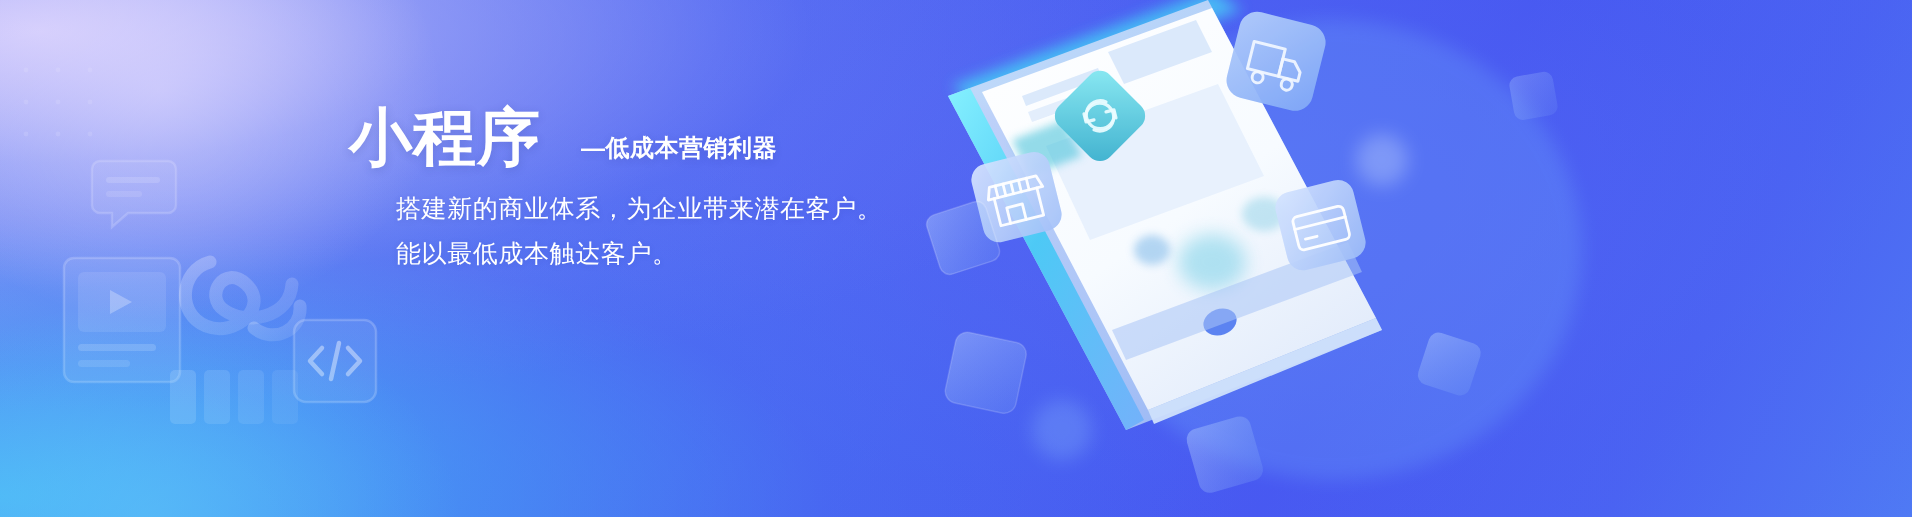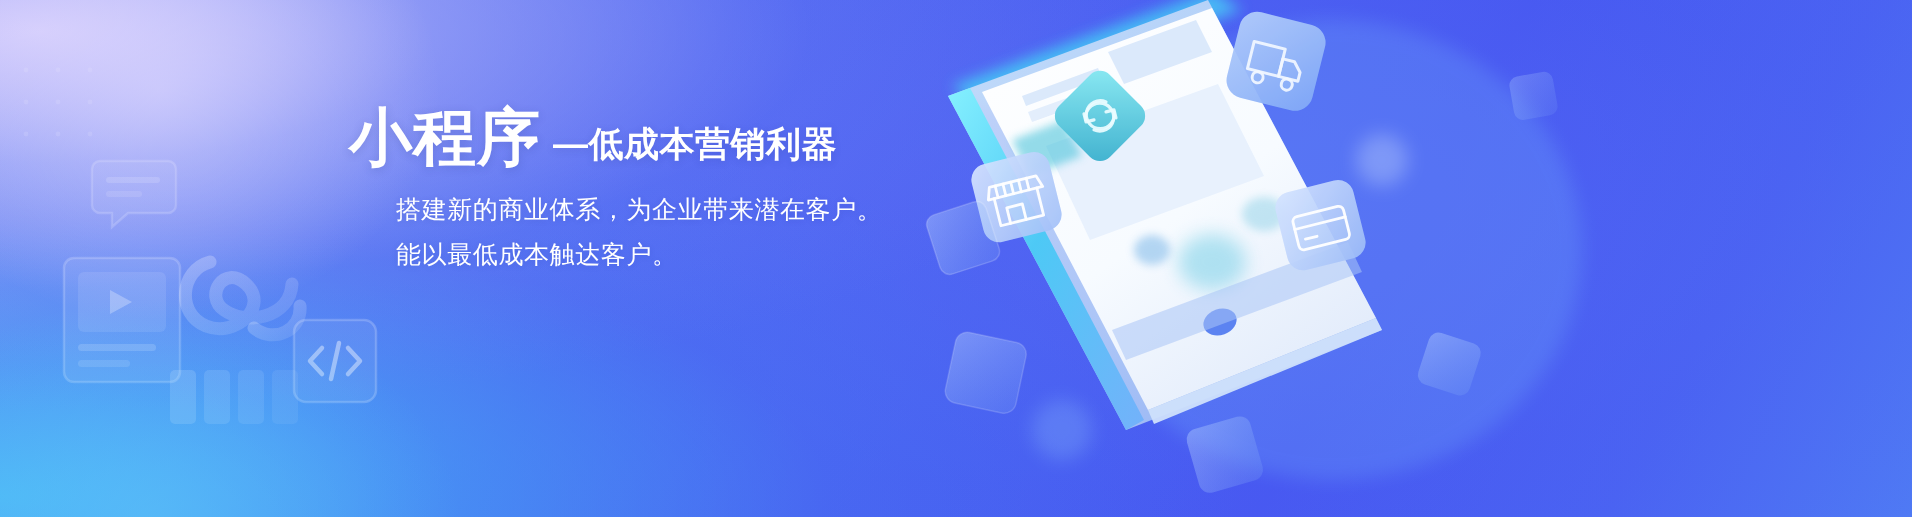--- a/index.html
+++ b/index.html
@@ -30,31 +30,32 @@
     left:349px;
     top:104px;
     width:640px;
     color:#ffffff;
   }
   .title-row {
     display:flex;
     align-items:baseline;
     white-space:nowrap;
     margin-bottom:0;
+    gap:28px;
   }
   .title-main {
     font-size:63px;
     font-weight:700;
     letter-spacing:1px;
     line-height:1.05;
     color:#ffffff;
     text-shadow:0 2px 10px rgba(30,44,120,0.18);
   }
   .title-sub {
-    font-size:35px;
+    font-size:24px;
     font-weight:700;
     letter-spacing:0.5px;
     margin-left:12px;
     color:#ffffff;
     position:relative;
     top:-3px;
     text-shadow:0 2px 8px rgba(30,44,120,0.16);
   }
   .desc { margin-top:16px; }
   .desc p {

